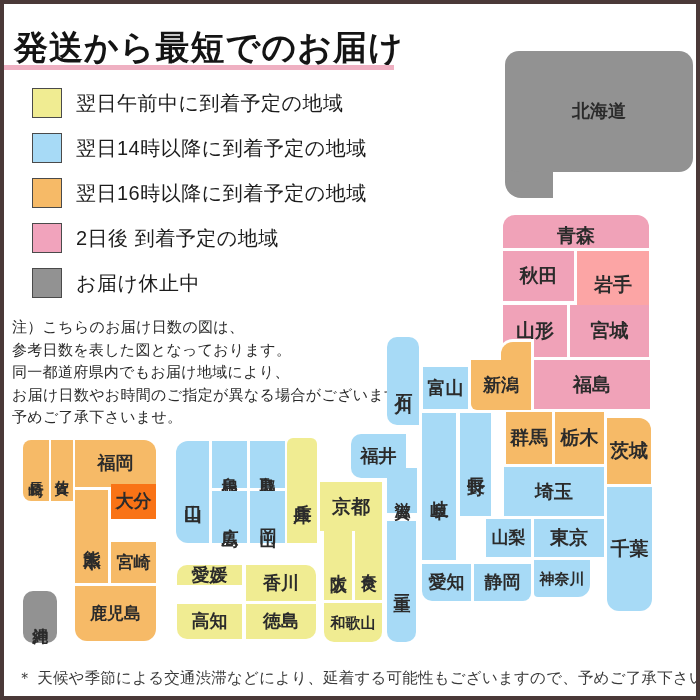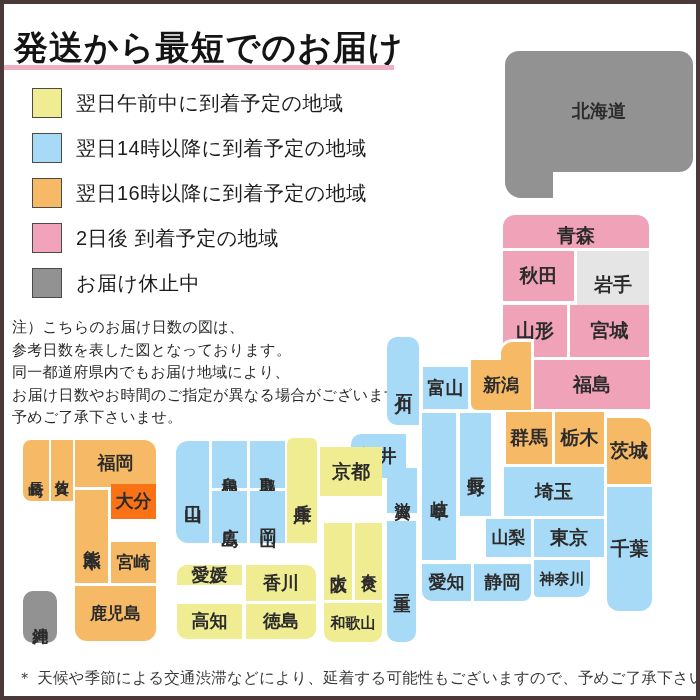--- a/index.html
+++ b/index.html
@@ -87,21 +87,21 @@
     <div class="cell" style="left: 501px; top: 140px; width: 48px; height: 54px; background: rgb(146, 146, 146); border-radius: 0px 0px 0px 16px;"></div>
     <div class="cell" style="left: 501px; top: 47px; width: 188px; height: 121px; background: rgb(146, 146, 146); border-radius: 14px;">
       <span style="font-size: 18px;">北海道</span>
     </div>
     <div class="cell" style="left: 499px; top: 211px; width: 146px; height: 33px; background: rgb(240, 162, 184); border-radius: 12px 12px 0px 0px;">
       <span style="font-size: 19px; margin-top: 8px;">青森</span>
     </div>
     <div class="cell" style="left: 499px; top: 247px; width: 71px; height: 50px; background: rgb(240, 162, 184);">
       <span style="font-size: 19px;">秋田</span>
     </div>
-    <div class="cell" style="left: 573px; top: 247px; width: 72px; height: 68px; background: #e5e5e5;">
+    <div class="cell" style="left: 573px; top: 247px; width: 72px; height: 68px; background: #fca5a5;">
       <span style="font-size: 19px;">岩手</span>
     </div>
     <div class="cell" style="left: 499px; top: 301px; width: 64px; height: 52px; background: rgb(240, 162, 184);">
       <span style="font-size: 19px;">山形</span>
     </div>
     <div class="cell" style="left: 566px; top: 301px; width: 79px; height: 52px; background: rgb(240, 162, 184);">
       <span style="font-size: 19px;">宮城</span>
     </div>
     <div class="cell" style="left: 530px; top: 356px; width: 116px; height: 49px; background: rgb(240, 162, 184);">
       <span style="font-size: 19px;">福島</span>
@@ -154,21 +154,21 @@
     </div>
     <div class="cell" style="left: 418px; top: 560px; width: 49px; height: 37px; background: rgb(167, 218, 246); border-radius: 0px 0px 0px 10px;">
       <span style="font-size: 18px;">愛知</span>
     </div>
     <div class="cell" style="left: 383px; top: 464px; width: 30px; height: 45px; background: rgb(167, 218, 246);">
       <span class="v" style="font-size: 16px;">滋賀</span>
     </div>
     <div class="cell" style="left: 383px; top: 517px; width: 29px; height: 121px; background: rgb(167, 218, 246); border-radius: 0px 0px 10px 10px;">
       <span class="v" style="font-size: 17px;">三重</span>
     </div>
-    <div class="cell" style="left: 316px; top: 443px; width: 62px; height: 49px; background: rgb(240, 236, 146);">
+    <div class="cell" style="left: 316px; top: 478px; width: 62px; height: 49px; background: rgb(240, 236, 146);">
       <span style="font-size: 19px;">京都</span>
     </div>
     <div class="cell" style="left: 283px; top: 434px; width: 30px; height: 105px; background: rgb(240, 236, 146); border-radius: 6px 6px 0px 0px;">
       <span class="v" style="font-size: 18px;">兵庫</span>
     </div>
     <div class="cell" style="left: 320px; top: 519px; width: 28px; height: 77px; background: rgb(240, 236, 146);">
       <span class="v" style="font-size: 17px;">大阪</span>
     </div>
     <div class="cell" style="left: 351px; top: 519px; width: 27px; height: 77px; background: rgb(240, 236, 146);">
       <span class="v" style="font-size: 16px;">奈良</span>

